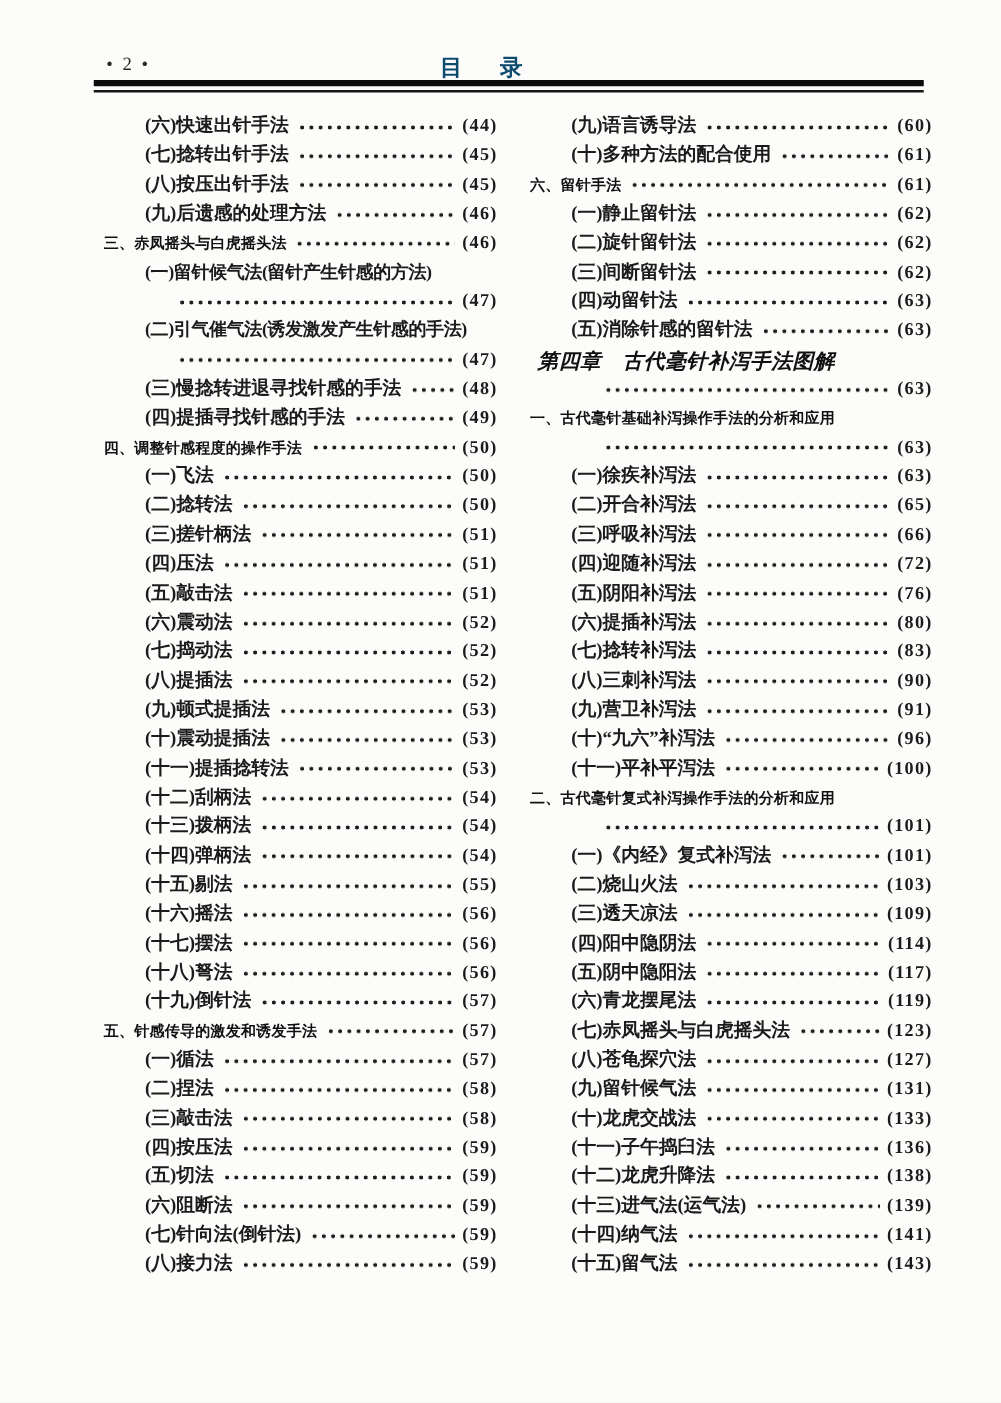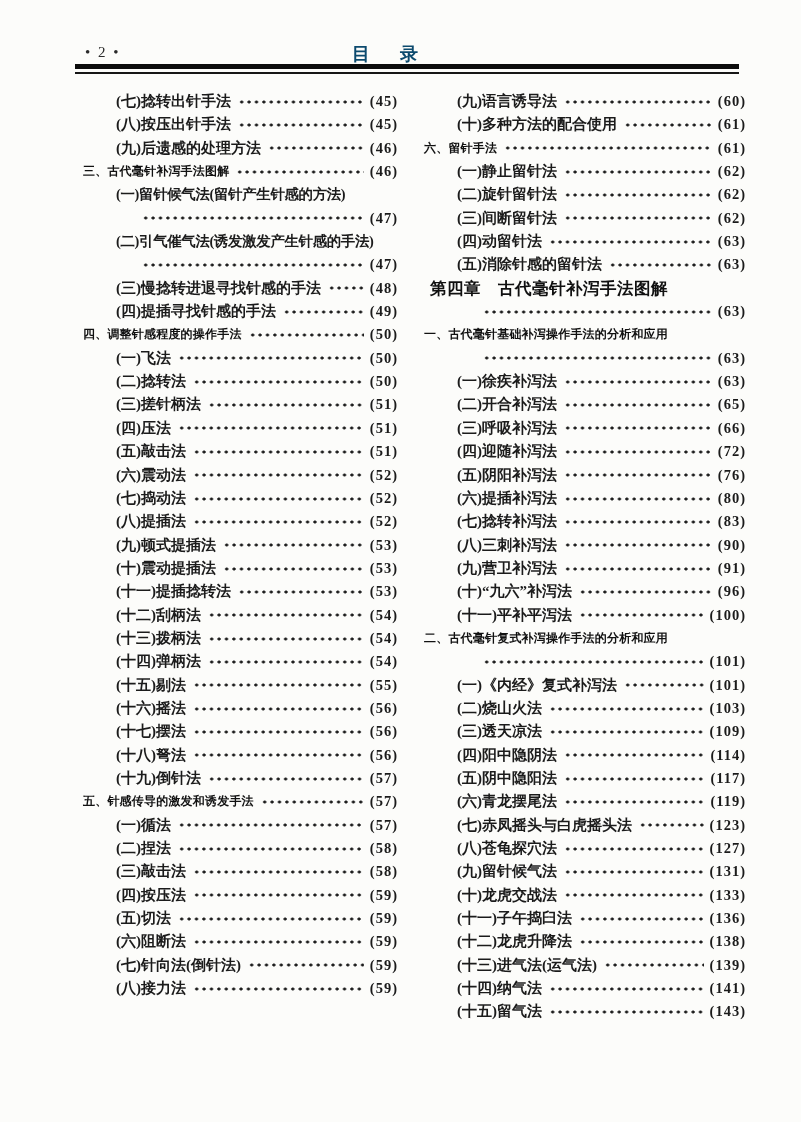--- a/index.html
+++ b/index.html
@@ -43,21 +43,21 @@
     height:23.35px;line-height:23.35px;
     white-space:nowrap;
   }
   .txt{
     font-size:15px;font-weight:bold;color:#1b1b1b;
     flex:0 0 auto;
   }
   .row-i .txt{padding-left:33px;}
   .row-w .txt{padding-left:33px;font-size:14.4px;letter-spacing:-0.3px;}
   .row-s .txt,.row-sw .txt{padding-left:0;font-size:12px;letter-spacing:0.2px;color:#111;}
-  .row-ch .txt{padding-left:6px;font-size:16.5px;letter-spacing:0.5px;color:#101010;}
+  .row-ch .txt{padding-left:6px;font-size:16.5px;letter-spacing:0.5px;color:#101010;font-style:italic;}
   .row-c{padding-left:52px;}
   .leader{
     flex:1 1 auto;min-width:8px;height:100%;
     margin:0 6px 0 7px;
     background-image:radial-gradient(circle,#1c1c1c 1.35px,rgba(0,0,0,0) 1.75px);
     background-size:7.4px 10px;
     background-repeat:repeat-x;
     background-position:0 center;
   }
   .pnum{
@@ -77,36 +77,41 @@
   </div>
 
   <div class="rule">
     <div class="thick"></div>
     <div class="thin"></div>
   </div>
 
   <div class="columns">
     <div class="col col-left" id="col-left">
         <div class="row row-i">
+          <span class="txt">(六)快速出针手法</span>
+          <span class="leader"></span>
+          <span class="pnum">(44)</span>
+        </div>
+        <div class="row row-i">
           <span class="txt">(七)捻转出针手法</span>
           <span class="leader"></span>
           <span class="pnum">(45)</span>
         </div>
         <div class="row row-i">
           <span class="txt">(八)按压出针手法</span>
           <span class="leader"></span>
           <span class="pnum">(45)</span>
         </div>
         <div class="row row-i">
           <span class="txt">(九)后遗感的处理方法</span>
           <span class="leader"></span>
           <span class="pnum">(46)</span>
         </div>
         <div class="row row-s">
-          <span class="txt">三、古代毫针补泻手法图解</span>
+          <span class="txt">三、赤凤摇头与白虎摇头法</span>
           <span class="leader"></span>
           <span class="pnum">(46)</span>
         </div>
         <div class="row row-w">
           <span class="txt">(一)留针候气法(留针产生针感的方法)</span>
         </div>
         <div class="row row-c">
           <span class="txt"></span>
           <span class="leader"></span>
           <span class="pnum">(47)</span>

